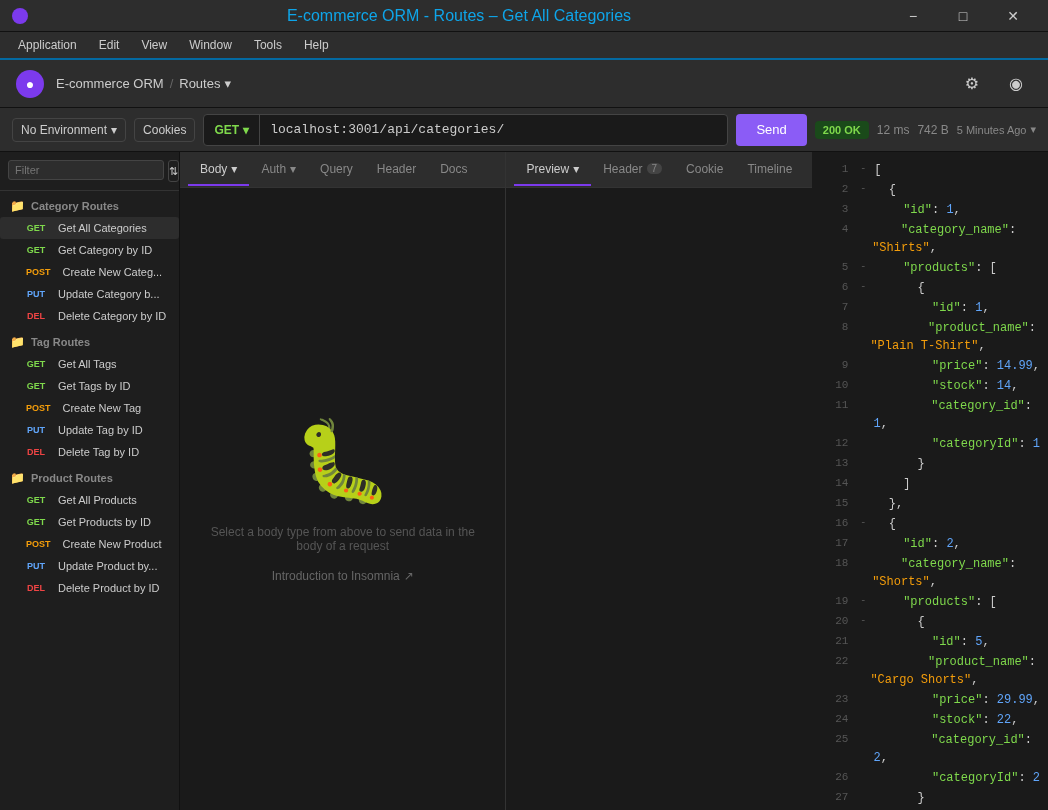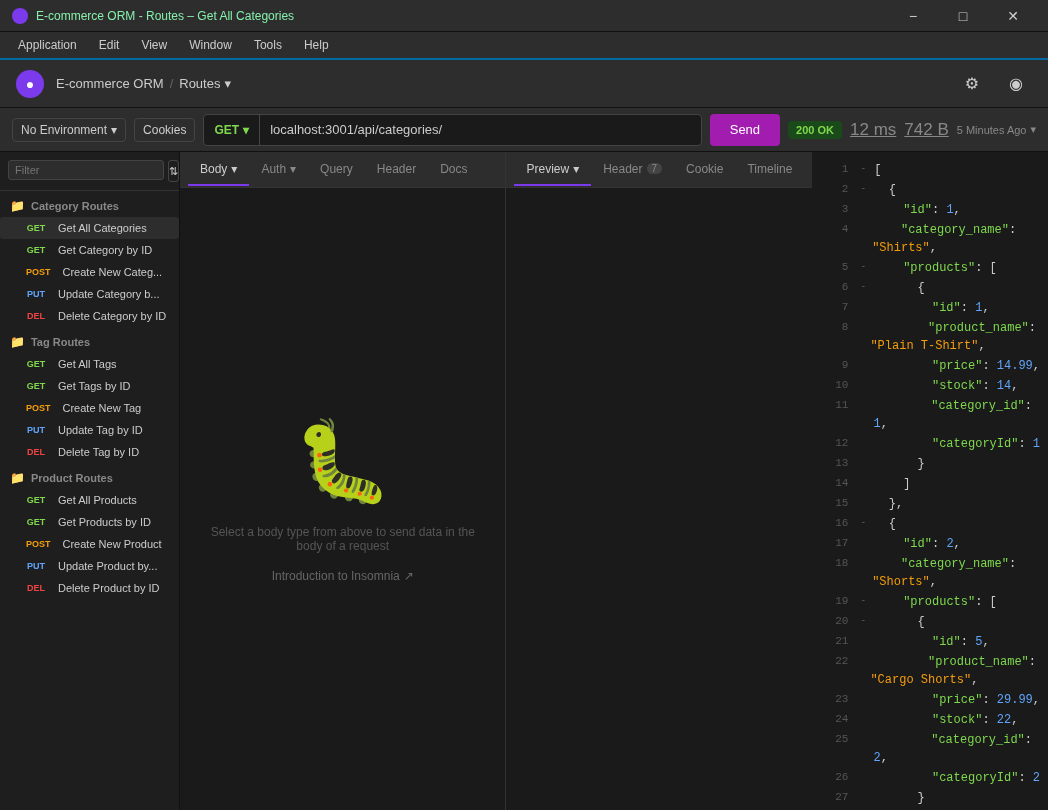--- a/index.html
+++ b/index.html
@@ -9,21 +9,21 @@
     .titlebar {
       height: 32px;
       background: #2d2d2d;
       display: flex;
       align-items: center;
       padding: 0 12px;
       gap: 8px;
       border-bottom: 1px solid #111;
     }
     .titlebar-icon { width: 16px; height: 16px; background: #7c3aed; border-radius: 50%; }
-    .titlebar-title { color: #86efac; font-size: 12px; flex: 1; }
+    .titlebar-title { color: #0ea5e9; font-size: 16px; flex: 1; text-align: center; }
     .win-controls { display: flex; gap: 4px; margin-left: auto; align-items: center; }
     .win-btn { width: 46px; height: 32px; background: transparent; border: none; color: #ccc; font-size: 14px; cursor: pointer; display: flex; align-items: center; justify-content: center; }
 
     
     .menubar {
       height: 28px;
       background: #2d2d2d;
       display: flex;
       align-items: center;
       padding: 0 8px;
@@ -78,29 +78,29 @@
       flex: 1; display: flex; align-items: center; background: #1a1a1a;
       border: 1px solid #444; border-radius: 4px; overflow: hidden; height: 32px;
     }
     .method-selector {
       padding: 0 10px; background: transparent; border: none; border-right: 1px solid #444;
       color: #7fd94c; cursor: pointer; font-size: 12px; font-weight: bold; height: 100%;
       display: flex; align-items: center; gap: 4px;
     }
     .url-input {
       flex: 1; background: transparent; border: none; color: #ccc; padding: 0 10px;
-      font-size: 13px; outline: none; height: 100%;
+      font-size: 13px; outline: none; height: 100%; font-family: Liberation Mono, monospace;
     }
     .send-btn {
-      padding: 0 20px; background: #a21caf; border: none; color: white;
+      padding: 0 20px; background: #8b5cf6; border: none; color: white;
       border-radius: 4px; cursor: pointer; font-size: 13px; height: 32px;
     }
     .response-meta { display: flex; gap: 8px; align-items: center; }
     .status-badge { padding: 3px 8px; background: #1a4a1a; color: #7fd94c; border-radius: 4px; font-size: 11px; font-weight: bold; }
-    .meta-item { color: #888; font-size: 17px; text-decoration: underline; }
+    .meta-item { color: #888; font-size: 12px; }
     .time-btn { display: flex; align-items: center; gap: 4px; color: #888; font-size: 11px; cursor: pointer; }
 
     
     .main-layout {
       display: flex;
       height: calc(810px - 32px - 28px - 48px - 44px);
     }
 
     
     .sidebar {

